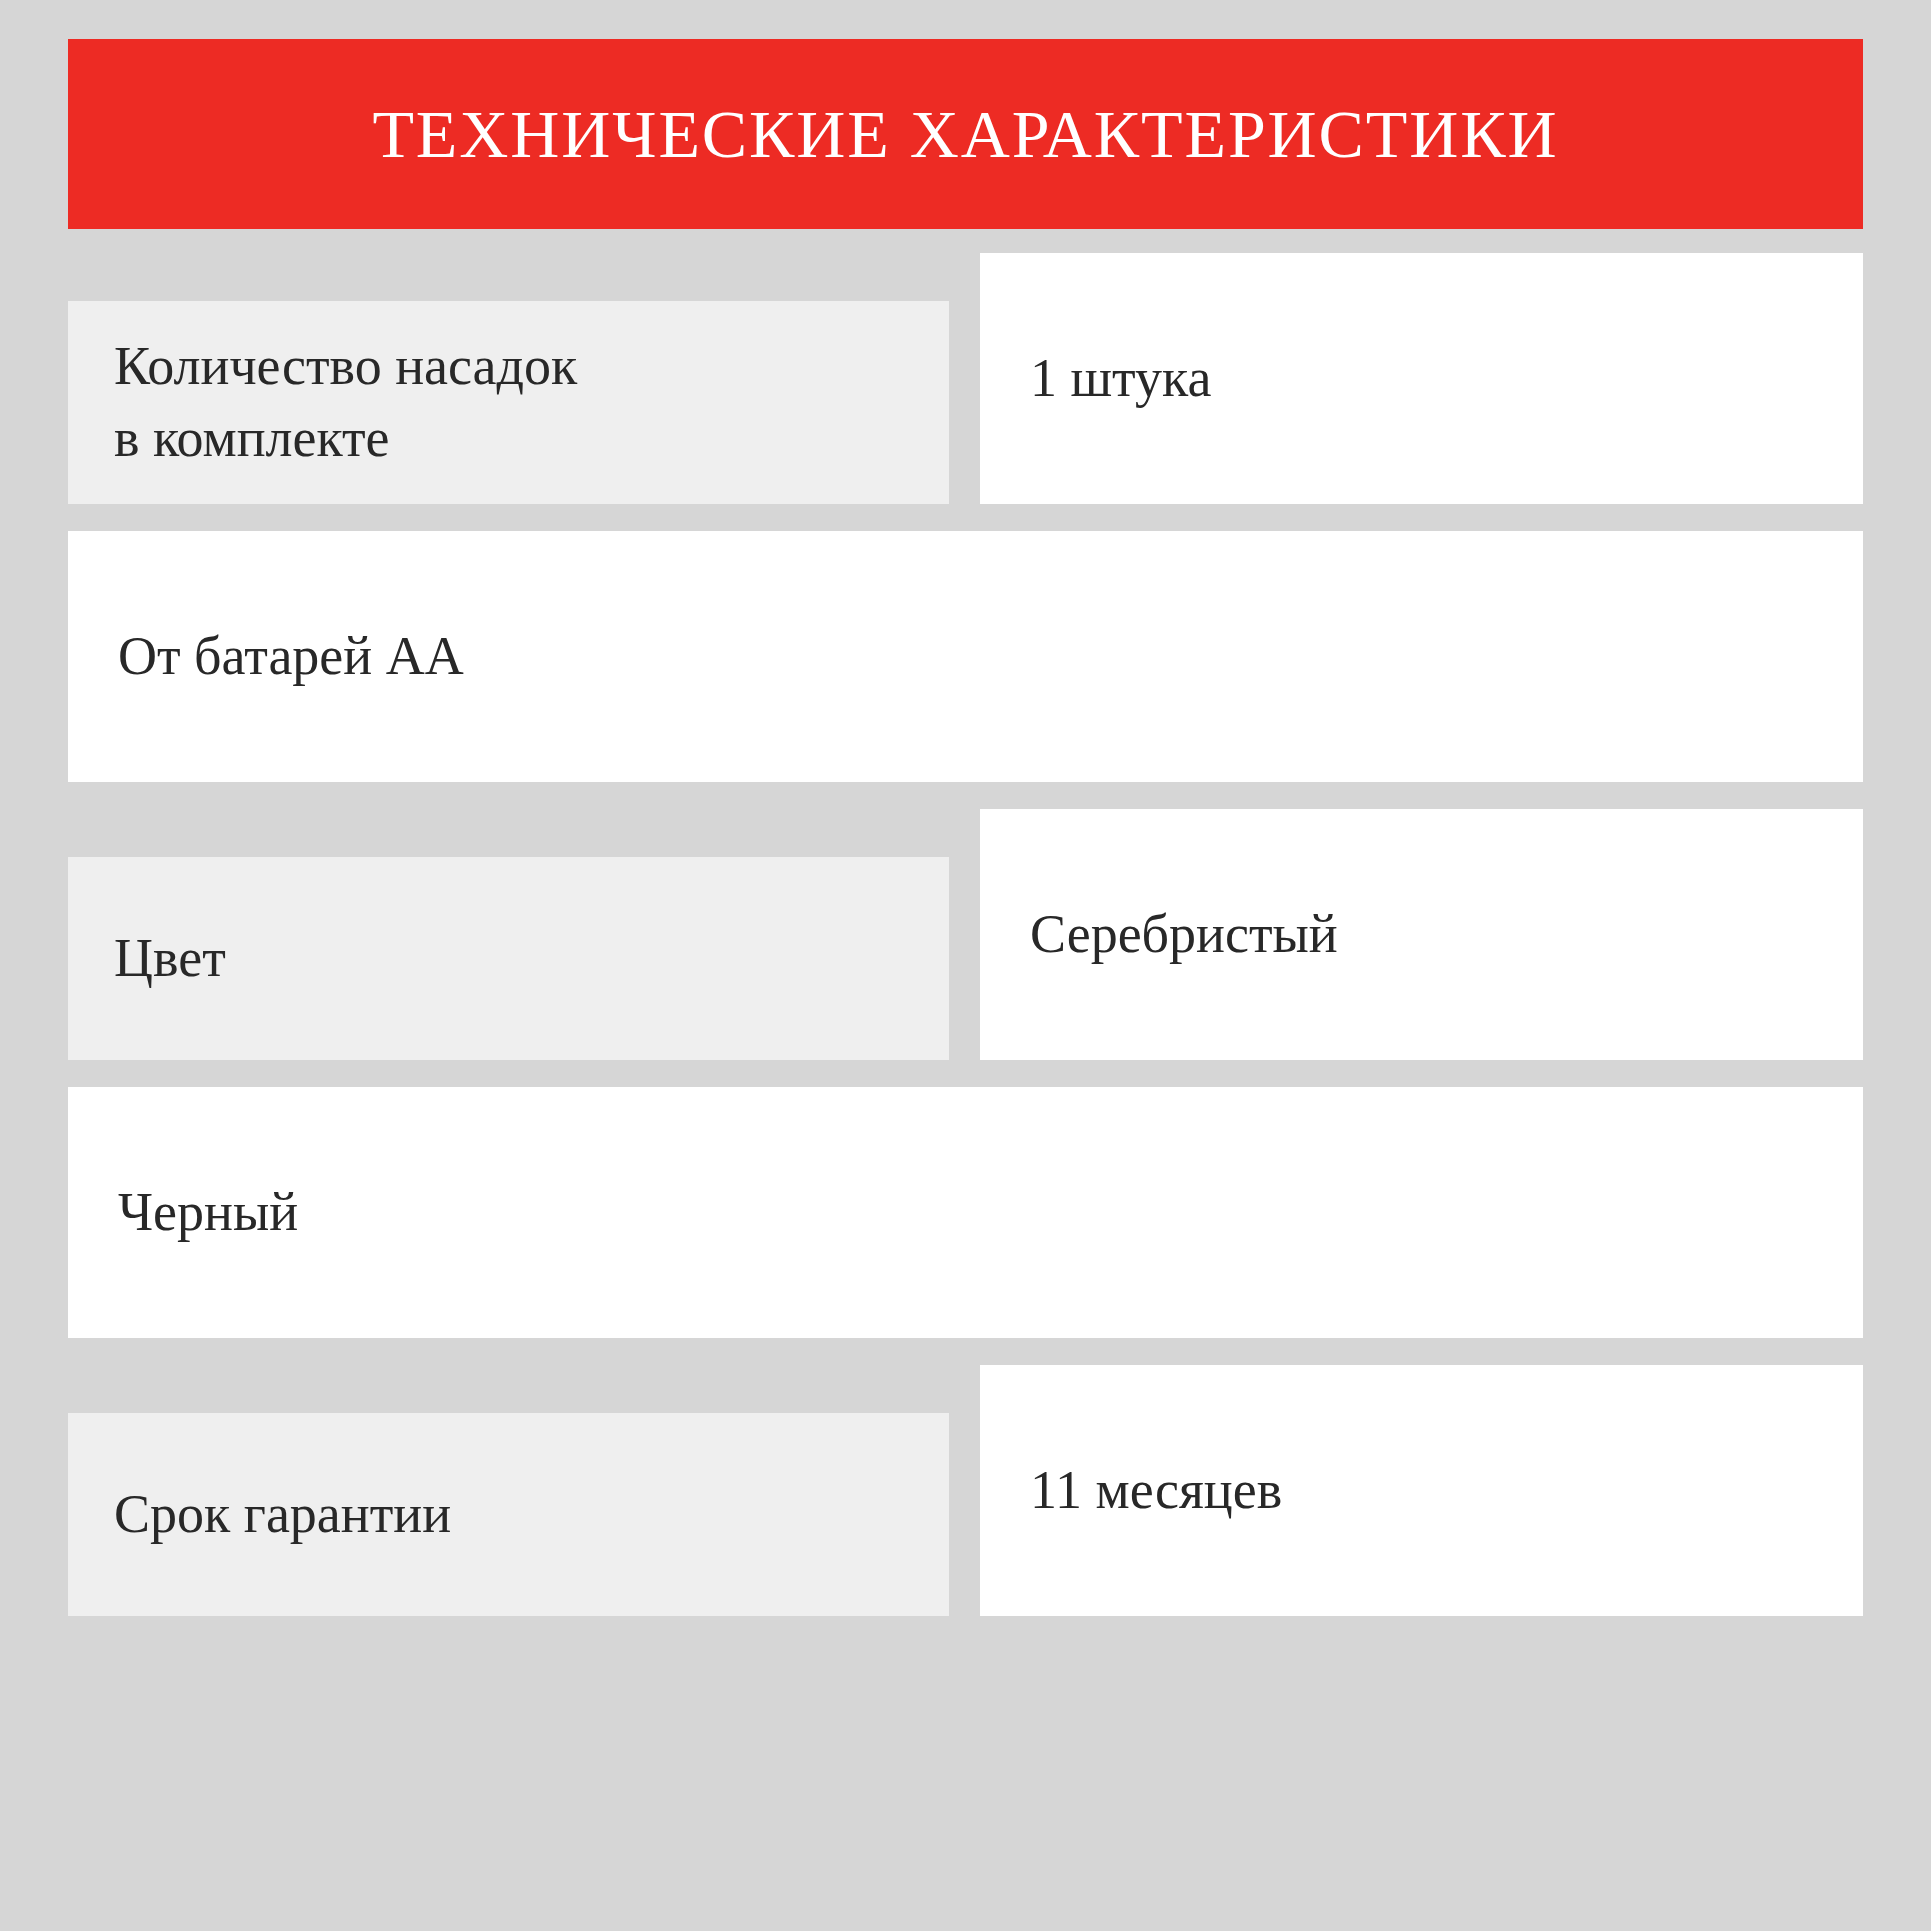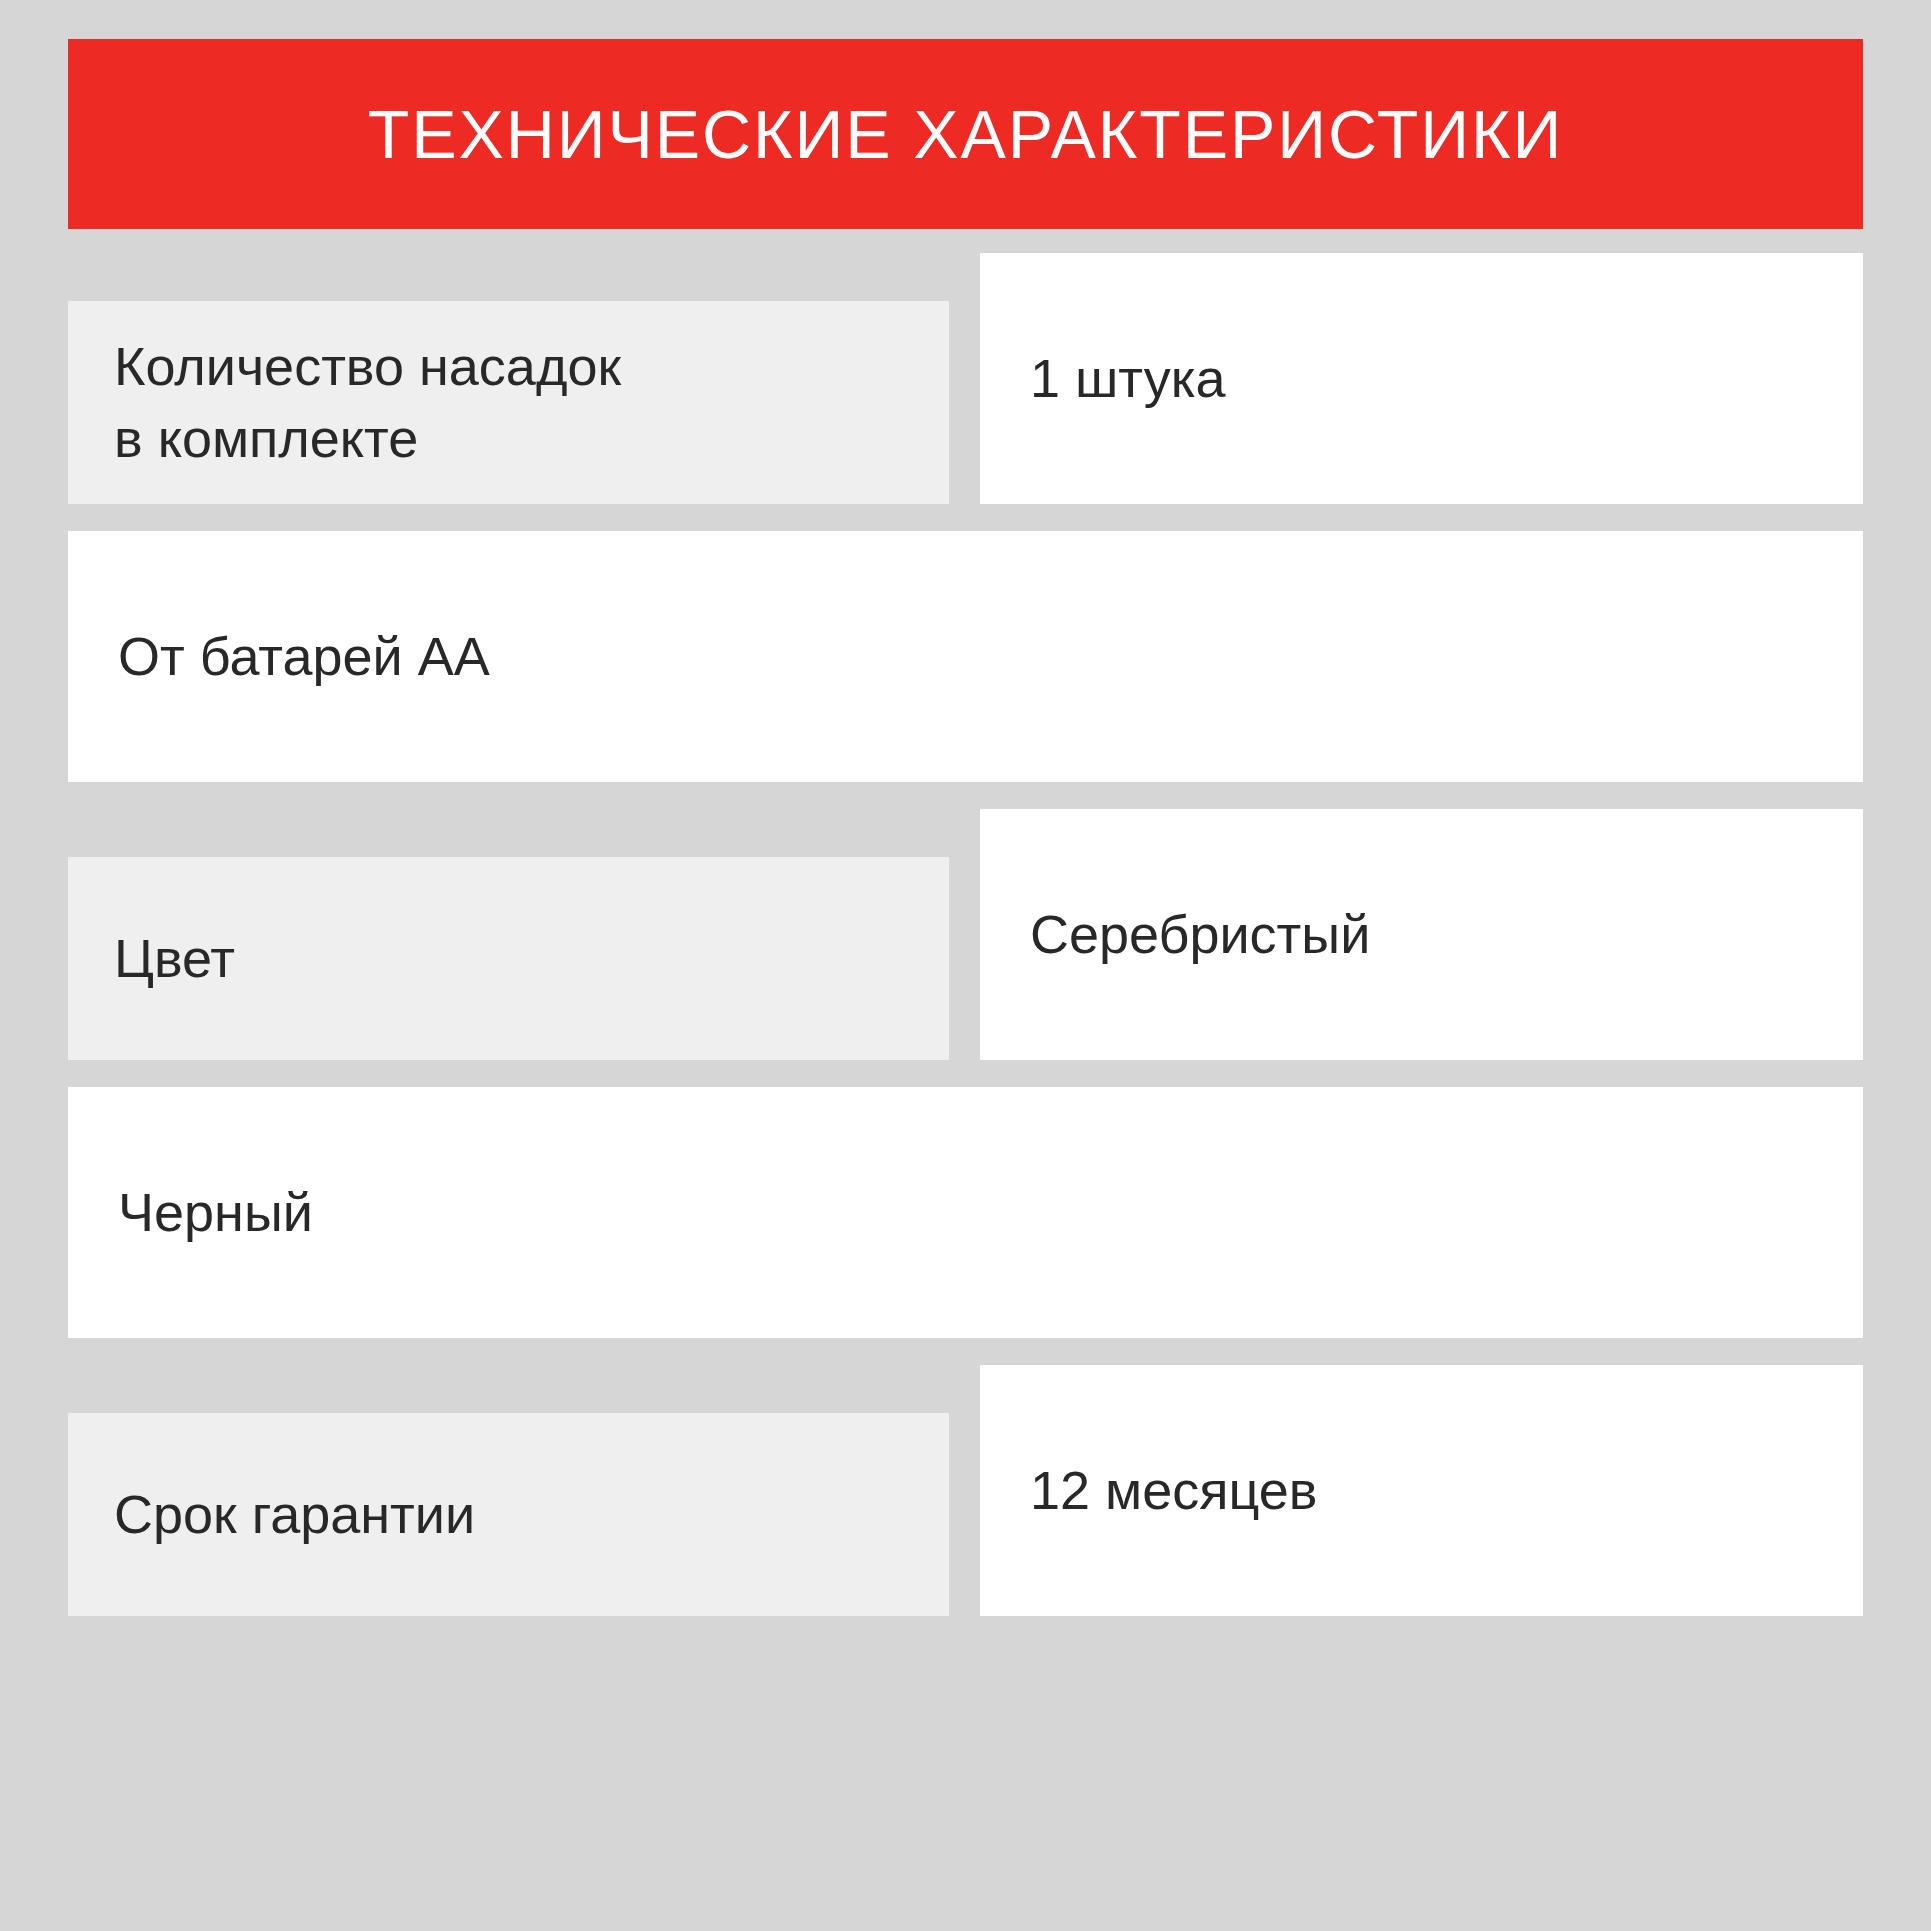--- a/index.html
+++ b/index.html
@@ -12,20 +12,21 @@
     background: #d6d6d6;
     font-family: "Liberation Sans", sans-serif;
     color: #282828;
     overflow: hidden;
   }
   .page {
     box-sizing: border-box;
     width: 1931px;
     height: 1931px;
     padding: 39px 68px 16px 68px;
+    font-family: Liberation Serif, serif;
   }
   .banner {
     height: 190px;
     background: #ed2b24;
     display: flex;
     align-items: center;
     justify-content: center;
     margin-bottom: 24px;
   }
   .banner-title {
@@ -92,18 +93,18 @@
       <div class="cell label">Цвет</div>
       <div class="cell value">Серебристый</div>
     </div>
 
     <div class="spec-row">
       <div class="cell value">Черный</div>
     </div>
 
     <div class="spec-row">
       <div class="cell label">Срок гарантии</div>
-      <div class="cell value">12 месяцев</div>
+      <div class="cell value">11 месяцев</div>
     </div>
 
   </div>
 </div>
 
 
 </body></html>

